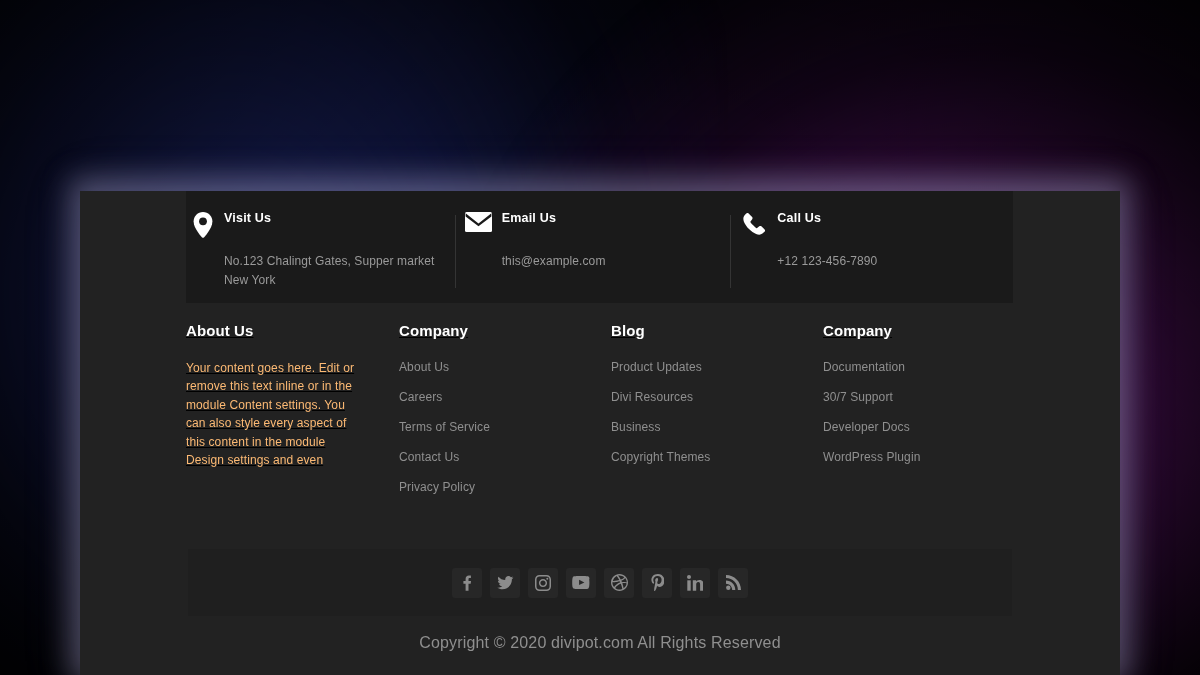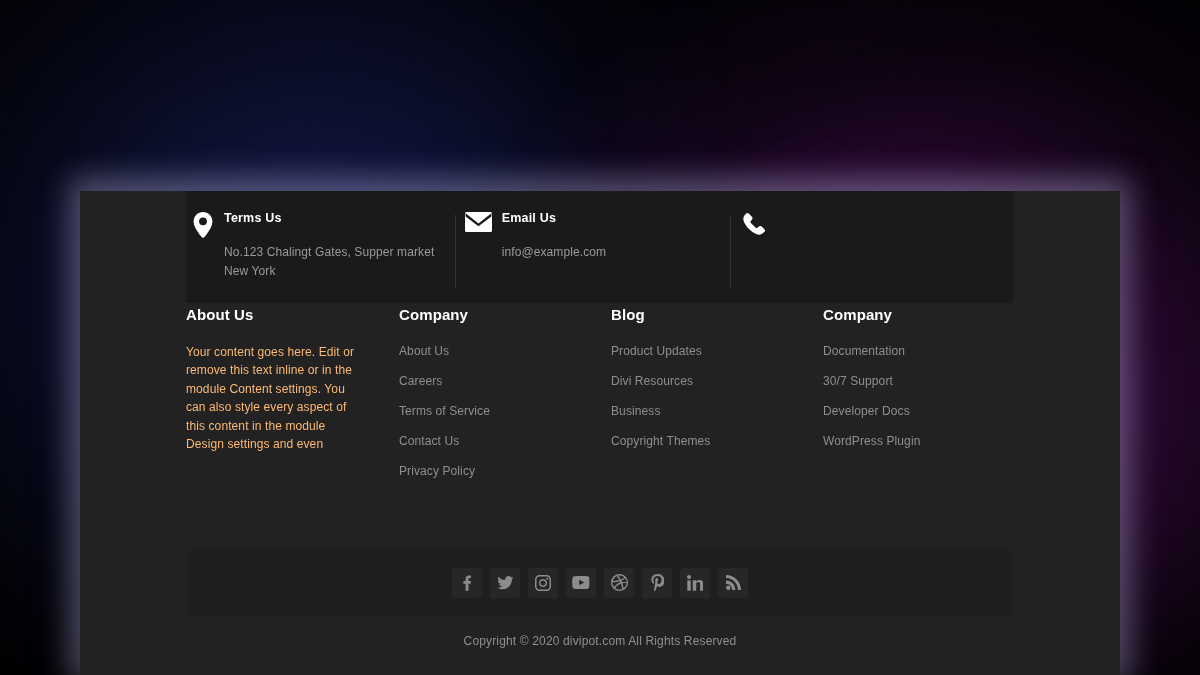--- a/index.html
+++ b/index.html
@@ -65,30 +65,31 @@
   .contact-icon {
     width:34px; flex:0 0 34px; display:flex; justify-content:center;
     padding-top:1px;
   }
   .contact-text { padding-left:4px; }
   .contact-title {
     font-size:12.5px; font-weight:bold; color:#ffffff;
     letter-spacing:0.2px; line-height:15px;
   }
   .contact-sub {
-    margin-top:17px; font-size:12px; color:#9a9a9a;
+    margin-top:26px; font-size:12px; color:#9a9a9a;
     line-height:19px; max-width:230px; letter-spacing:0.1px;
   }
   .contact-col.pad-email .contact-text { padding-left:6px; }
   .contact-col.pad-call  .contact-text { padding-left:6px; }
 
   
   .cols {
-    position:absolute; left:106px; top:115px; width:828px;
+    position:absolute; left:106px; top:131px; width:828px;
     display:flex;
+    text-decoration:underline;
   }
   .col { width:213px; flex:0 0 213px; }
   .col:nth-child(2) { flex:0 0 212px; width:212px; }
   .col:nth-child(3) { flex:0 0 212px; width:212px; }
   .col-title {
     font-size:15px; font-weight:bold; color:#ffffff;
     letter-spacing:0.1px; line-height:18px;
   }
   .col-body {
     margin-top:19px; font-size:12px; color:#fdba74;
@@ -110,21 +111,21 @@
   .social-icon {
     width:30px; height:30px; margin:0 4px;
     background:#272727; border-radius:3px;
     display:flex; align-items:center; justify-content:center;
   }
   .social-icon svg { fill:#8c8c8c; }
 
   
   .copyright {
     position:absolute; left:0; top:443px; width:100%;
-    text-align:center; font-size:12px; color:#8f8f8f;
+    text-align:center; font-size:16px; color:#8f8f8f;
     letter-spacing:0.15px;
   }
 </style>
 </head>
 <body>
 
 <div id="bg">
   <div id="bg-navy"></div>
   <div id="bg-purple"></div>
   <div id="bg-vignette"></div>
@@ -135,43 +136,47 @@
   <div class="contact-bar">
 
     <div class="contact-col">
       <div class="contact-icon">
         <svg width="20" height="26" viewBox="0 0 20 26">
           <path d="M10 0C4.8 0 .6 4.2.6 9.4c0 6.9 8.3 15.8 8.7 16.2.4.4 1 .4 1.4 0 .4-.4 8.7-9.3 8.7-16.2C19.4 4.2 15.2 0 10 0z" fill="#ffffff"></path>
           <circle cx="10" cy="9.3" r="3.9" fill="#1a1a1a"></circle>
         </svg>
       </div>
       <div class="contact-text">
-        <div class="contact-title">Terms Us</div>
+        <div class="contact-title">Visit Us</div>
         <div class="contact-sub">No.123 Chalingt Gates, Supper market New York</div>
       </div>
     </div>
 
     <div class="contact-col pad-email">
       <div class="contact-icon">
         <svg width="27" height="20" viewBox="0 0 27 20">
           <rect x="0" y="0" width="27" height="20" rx="1.5" fill="#ffffff"></rect>
           <path d="M0.6 1.2 L13.5 11.4 L26.4 1.2 L26.4 4.6 L13.5 14.2 L0.6 4.6 Z" fill="#1a1a1a"></path>
         </svg>
       </div>
       <div class="contact-text">
         <div class="contact-title">Email Us</div>
-        <div class="contact-sub">info@example.com</div>
+        <div class="contact-sub">this@example.com</div>
       </div>
     </div>
 
     <div class="contact-col pad-call">
       <div class="contact-icon">
         <svg width="24" height="24" viewBox="0 0 24 24">
           <path d="M6.6 1.4c-.7-.7-1.8-.6-2.4.1L2.4 3.6C1 5.2 1.1 7.6 2 9.9c1 2.4 2.8 4.9 5 7.1 2.2 2.2 4.7 4 7.1 5 2.3.9 4.7 1 6.3-.4l2.1-1.8c.7-.6.8-1.7.1-2.4l-3-3c-.6-.6-1.6-.6-2.3-.1l-2.2 1.7c-.3.2-.7.2-1-.1-.9-.7-1.9-1.6-2.9-2.6-1-1-1.9-2-2.6-2.9-.3-.3-.3-.7-.1-1l1.7-2.2c.5-.7.5-1.7-.1-2.3z" fill="#ffffff"></path>
         </svg>
+      </div>
+      <div class="contact-text">
+        <div class="contact-title">Call Us</div>
+        <div class="contact-sub">+12 123-456-7890</div>
       </div>
     </div>
 
   </div>
 
   <div class="cols">
 
     <div class="col">
       <div class="col-title">About Us</div>
       <div class="col-body">Your content goes here. Edit or remove this text inline or in the module Content settings. You can also style every aspect of this content in the module Design settings and even</div>

